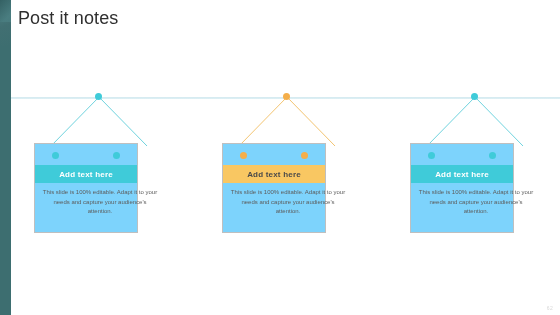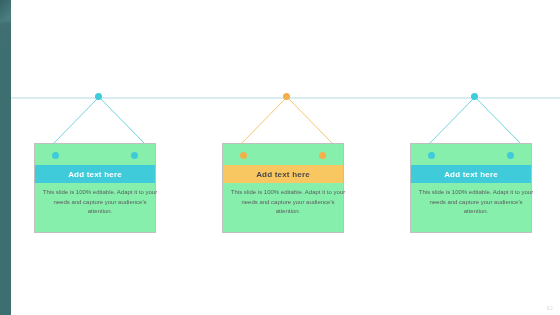--- a/index.html
+++ b/index.html
@@ -63,23 +63,23 @@
     top: 97px;
     width: 549px;
     height: 2px;
     background: linear-gradient(to bottom, #ddeef3 0%, #cfe8ef 55%, #eaf6f9 100%);
   }
 
   
   .note {
     position: absolute;
     top: 143px;
-    width: 122px;
+    width: 104px;
     height: 90px;
-    background: #86efac;
+    background: #7dd3fc;
     border: 1px solid #bfbfbf;
     box-sizing: border-box;
   }
   .note-1 { left: 34px; }
   .note-2 { left: 222px; }
   .note-3 { left: 410px; }
 
   .pin {
     position: absolute;
     top: 8px;
@@ -152,20 +152,21 @@
 </head>
 <body>
 
 <div id="slide">
 
   <div class="edge-bar" style="background: rgb(61, 110, 112);">
     <div class="edge-bar-sheen"></div>
     <div class="edge-bar-notch"></div>
   </div>
 
+  <div class="title">Post it notes</div>
 
   <div class="rail"></div>
 
   <div class="strings strings-1">
     <svg width="130" height="52" viewBox="0 0 130 52">
       <line id="s1a" x1="65" y1="1" x2="17" y2="50" stroke="#6fd3de" stroke-width="1"></line>
       <line id="s1b" x1="65" y1="1" x2="113" y2="50" stroke="#6fd3de" stroke-width="1"></line>
     </svg>
     <div class="apex-dot" id="apex-1" style="background: rgb(63, 203, 217);"></div>
   </div>

